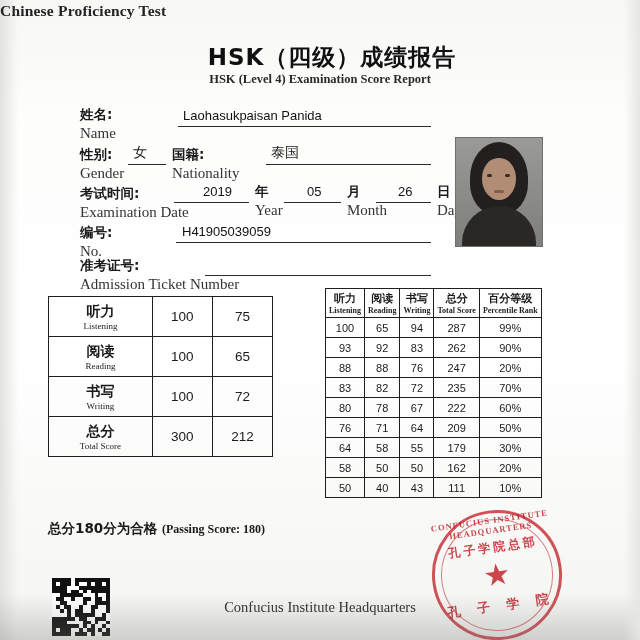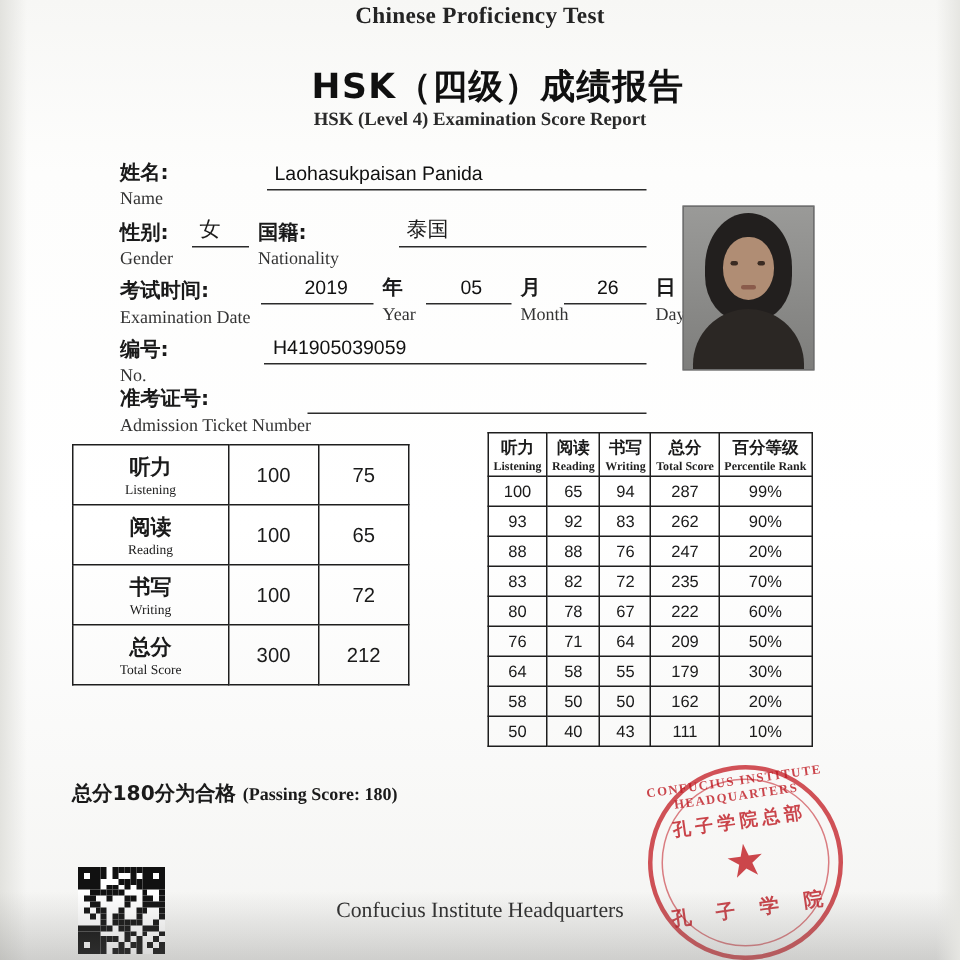--- a/index.html
+++ b/index.html
@@ -21,38 +21,38 @@
     background:linear-gradient(90deg,#e2e2de,rgba(255,255,255,0));
     pointer-events:none;
   }
   #sheet:after{
     content:"";position:absolute;right:0;top:0;width:16px;height:100%;
     background:linear-gradient(270deg,#e6e6e2,rgba(255,255,255,0));
     pointer-events:none;
   }
 
   .top-title{
-    position:absolute;left:0;top:2px;width:100%;text-align:center;
+    position:absolute;left:0;top:2px;width:100%;text-align:left;
     font-weight:bold;font-size:15.5px;letter-spacing:.2px;color:#242424;
   }
   .main-title{
     position:absolute;left:0;top:42px;width:100%;text-align:center;
     font-weight:bold;font-size:23px;letter-spacing:1px;color:#101010;
     font-family:"DejaVu Sans", sans-serif;
     margin-left:12px;
   }
   .sub-title{
     position:absolute;left:0;top:72px;width:100%;text-align:center;
     font-size:12.5px;font-weight:bold;color:#2a2a2a;
   }
 
   
   .field{position:absolute;font-size:13px;}
   .lbl-cn{font-weight:bold;font-size:13.5px;font-family:"DejaVu Sans", sans-serif;}
-  .lbl-en{font-size:12px;color:#333;display:block;margin-top:1px;font-family:"Liberation Serif", serif;}
+  .lbl-en{font-size:15px;color:#333;display:block;margin-top:1px;font-family:"Liberation Serif", serif;}
   .val{
     font-family:"Liberation Sans", sans-serif;font-size:13px;color:#111;
   }
   .uline{
     position:absolute;border-bottom:1.2px solid #2b2b2b;height:0;
   }
 
   
   .photo{
     position:absolute;left:455px;top:137px;width:86px;height:108px;

